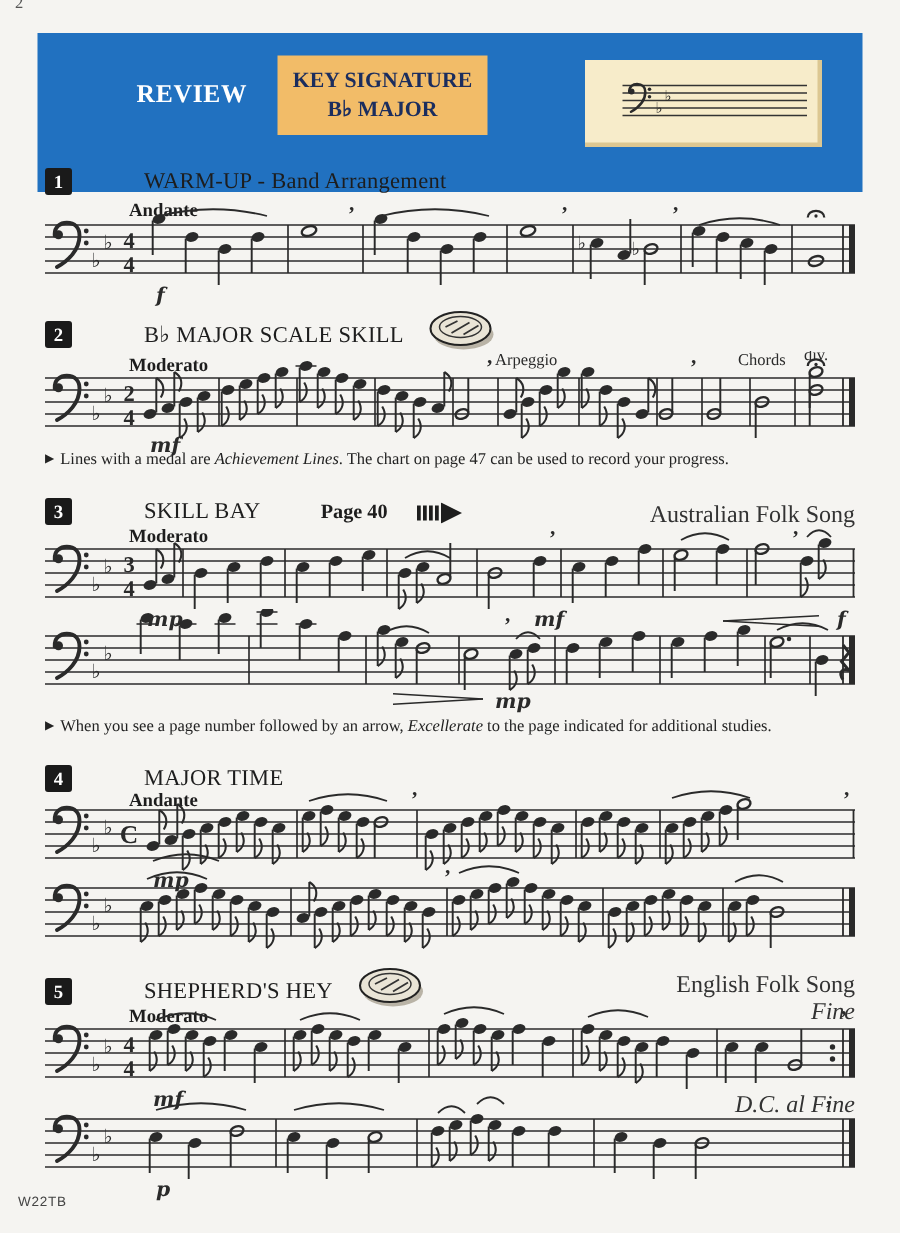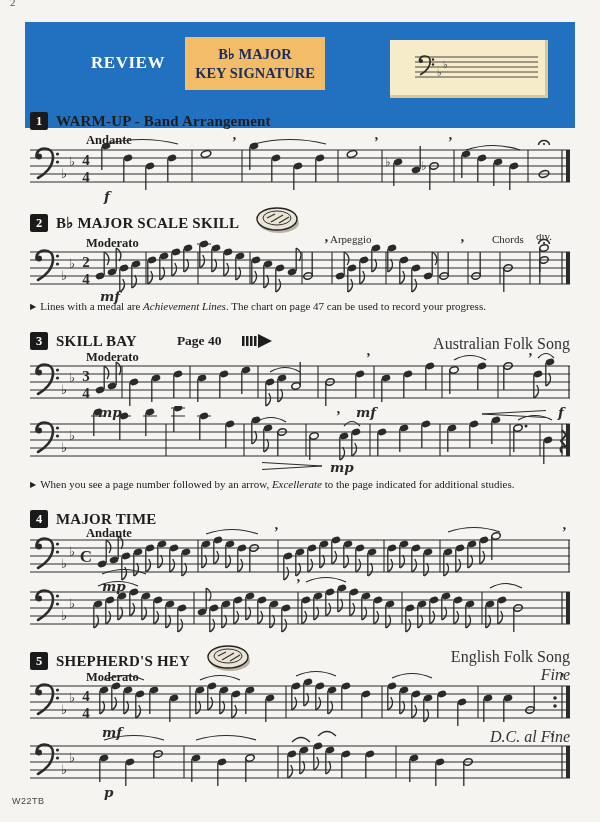--- a/index.html
+++ b/index.html
@@ -10,44 +10,44 @@
   .review{position:absolute;left:48px;top:31px;width:110px;text-align:center;color:#fff;
           font-weight:bold;font-size:17px;letter-spacing:.5px;font-family:"Liberation Serif",serif;}
   .keybox{position:absolute;left:160px;top:15px;width:140px;height:53px;background:#f2bc68;
           display:flex;flex-direction:column;justify-content:center;text-align:center;
           color:#1b2d5e;font-weight:bold;font-size:14.5px;line-height:1.25;}
   .staffbox{position:absolute;left:365px;top:18px;width:155px;height:55px;background:#f7ecca;
             border-right:3px solid #dcc792;border-bottom:3px solid #dcc792;}
   .exhead{position:absolute;left:30px;display:flex;align-items:center;gap:8px;height:18px;}
   .numbox{display:inline-block;width:18px;height:18px;background:#1a1a1a;color:#fff;
           font-weight:bold;font-size:12.5px;text-align:center;line-height:18px;border-radius:2px;}
-  .extitle{font-weight:bold;font-size:15px;letter-spacing:.2px;white-space:nowrap;}
-  .pageref{font-weight:bold;font-size:13.5px;margin-left:32px;display:flex;align-items:center;gap:20px;}
+  .extitle{font-weight:normal;font-size:15px;letter-spacing:.2px;white-space:nowrap;margin-left:40px;}
+  .pageref{font-weight:bold;font-size:13.5px;margin-left:32px;display:flex;align-items:flex-end;gap:20px;}
   .tempo{position:absolute;font-weight:bold;font-size:12.5px;}
   .attr{position:absolute;right:30px;font-size:16px;color:#333;}
   .ital{font-style:italic;}
   .noteline{position:absolute;left:30px;font-size:11px;color:#222;width:540px;}
   .noteline .tri{font-size:8px;position:relative;top:-1px;margin-right:4px;}
   .staff{position:absolute;left:30px;width:540px;height:80px;}
   .footer{position:absolute;left:12px;top:796px;font-size:9px;color:#444;
           font-family:Liberation Sans, sans-serif;letter-spacing:.5px;}
   .medal{margin-left:8px;margin-top:-6px;}
 </style>
 </head>
 <body>
 
 <div class="page">
 
   <div class="pagenum">2</div>
 
   <div class="band">
     <div class="review">REVIEW</div>
     <div class="keybox">
+      <span>KEY SIGNATURE</span>
       <span>B♭ MAJOR</span>
-      <span>KEY SIGNATURE</span>
     </div>
     <div class="staffbox">
       <svg width="155" height="55">
         <g stroke="#333" stroke-width="0.9">
           <line x1="25" y1="17" x2="148" y2="17"></line>
             <line x1="25" y1="22" x2="148" y2="22"></line>
           <line x1="25" y1="27" x2="148" y2="27"></line>
             <line x1="25" y1="32" x2="148" y2="32"></line>
           <line x1="25" y1="37" x2="148" y2="37"></line>
         </g>

